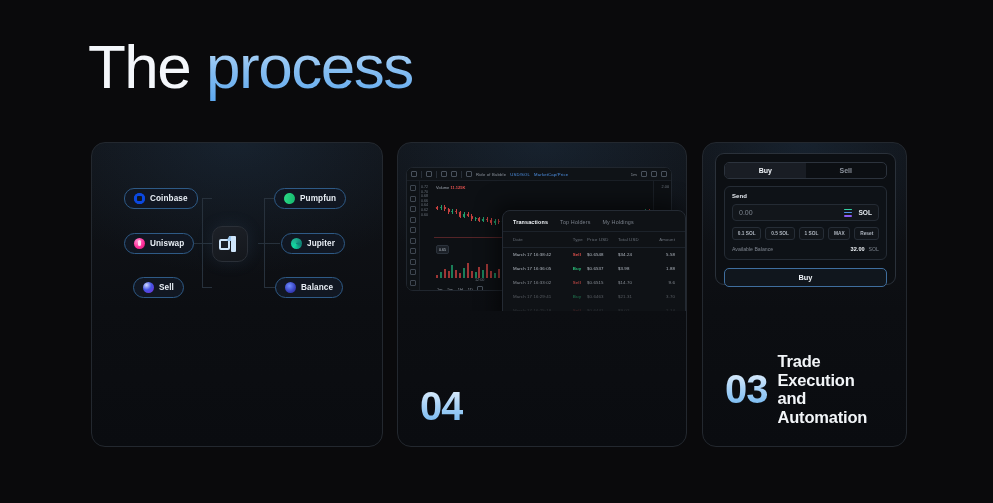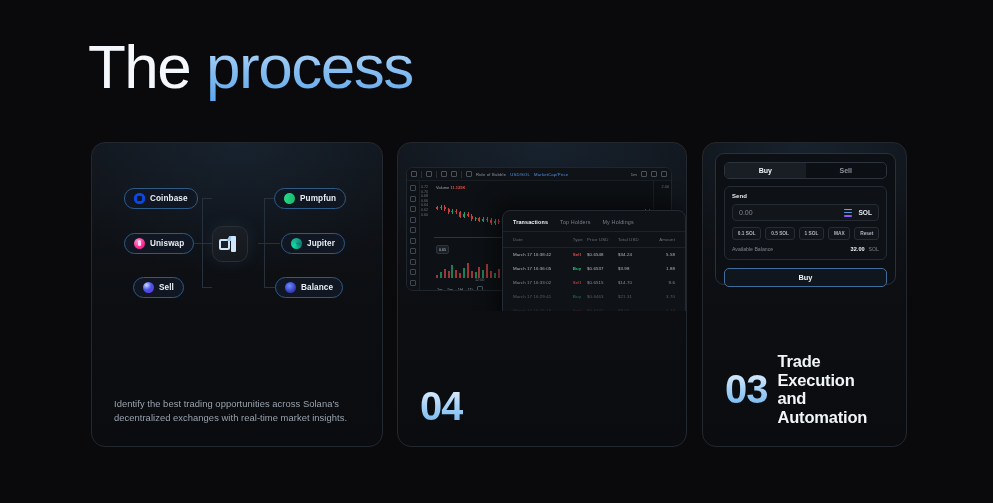--- a/index.html
+++ b/index.html
@@ -270,21 +270,20 @@
             <span class="glyph">
               <i class="g1"></i>
                 <i class="g3"></i>
                 <i class="g2"></i>
             </span>
           </div>
         </div>
       </div>
 
       <div class="card-text">
-        <div class="step-desc">Identify the best trading opportunities across Solana's decentralized exchanges with real-time market insights.</div>
       </div>
     </div>
 
     <div class="card c2">
       <div class="card-visual">
 
         <div class="chartwin">
           <div class="cw-toolbar">
             <span class="tb-ico"></span>
             <span class="tb-sep"></span>

